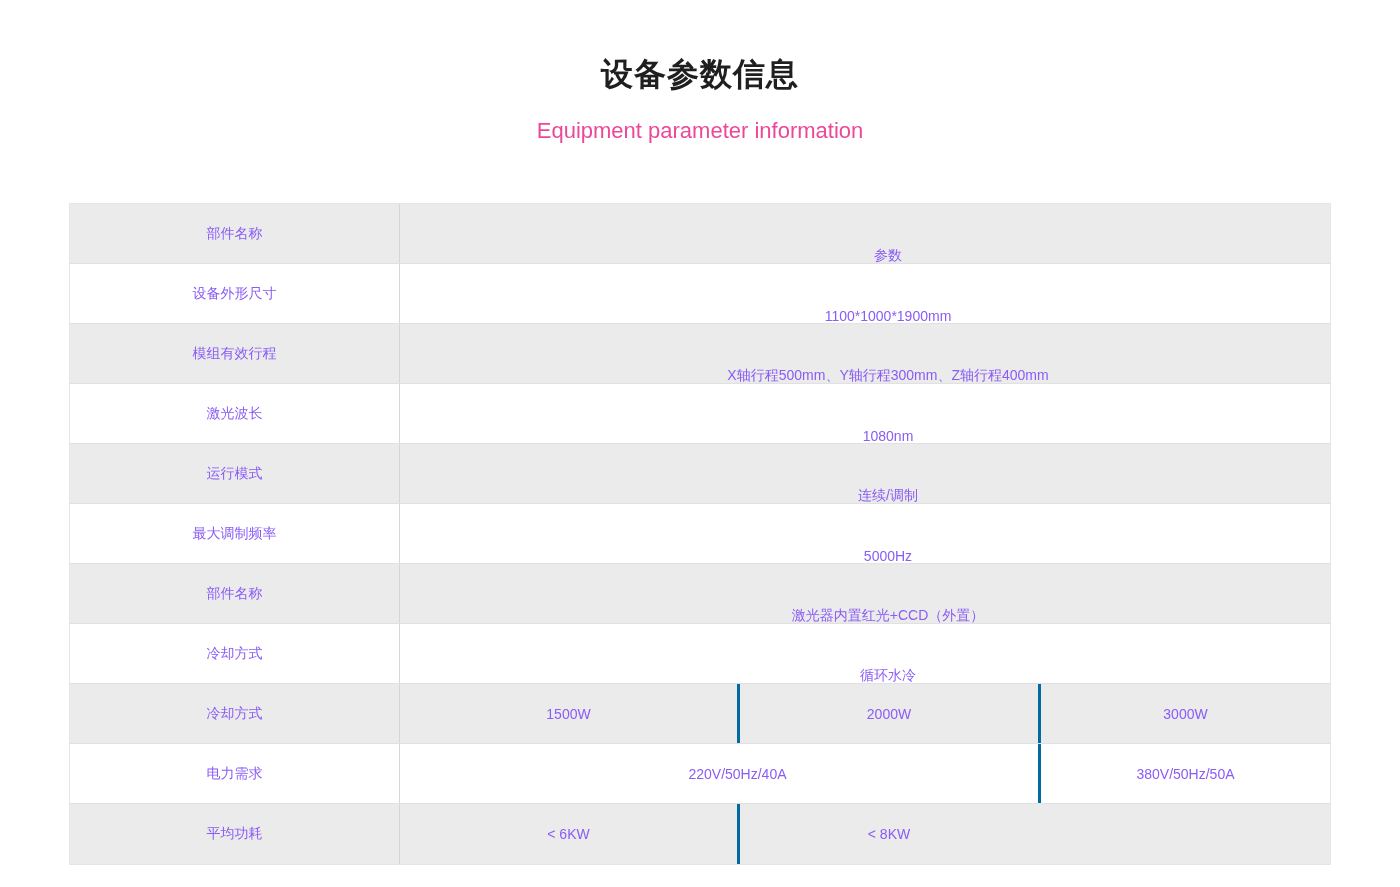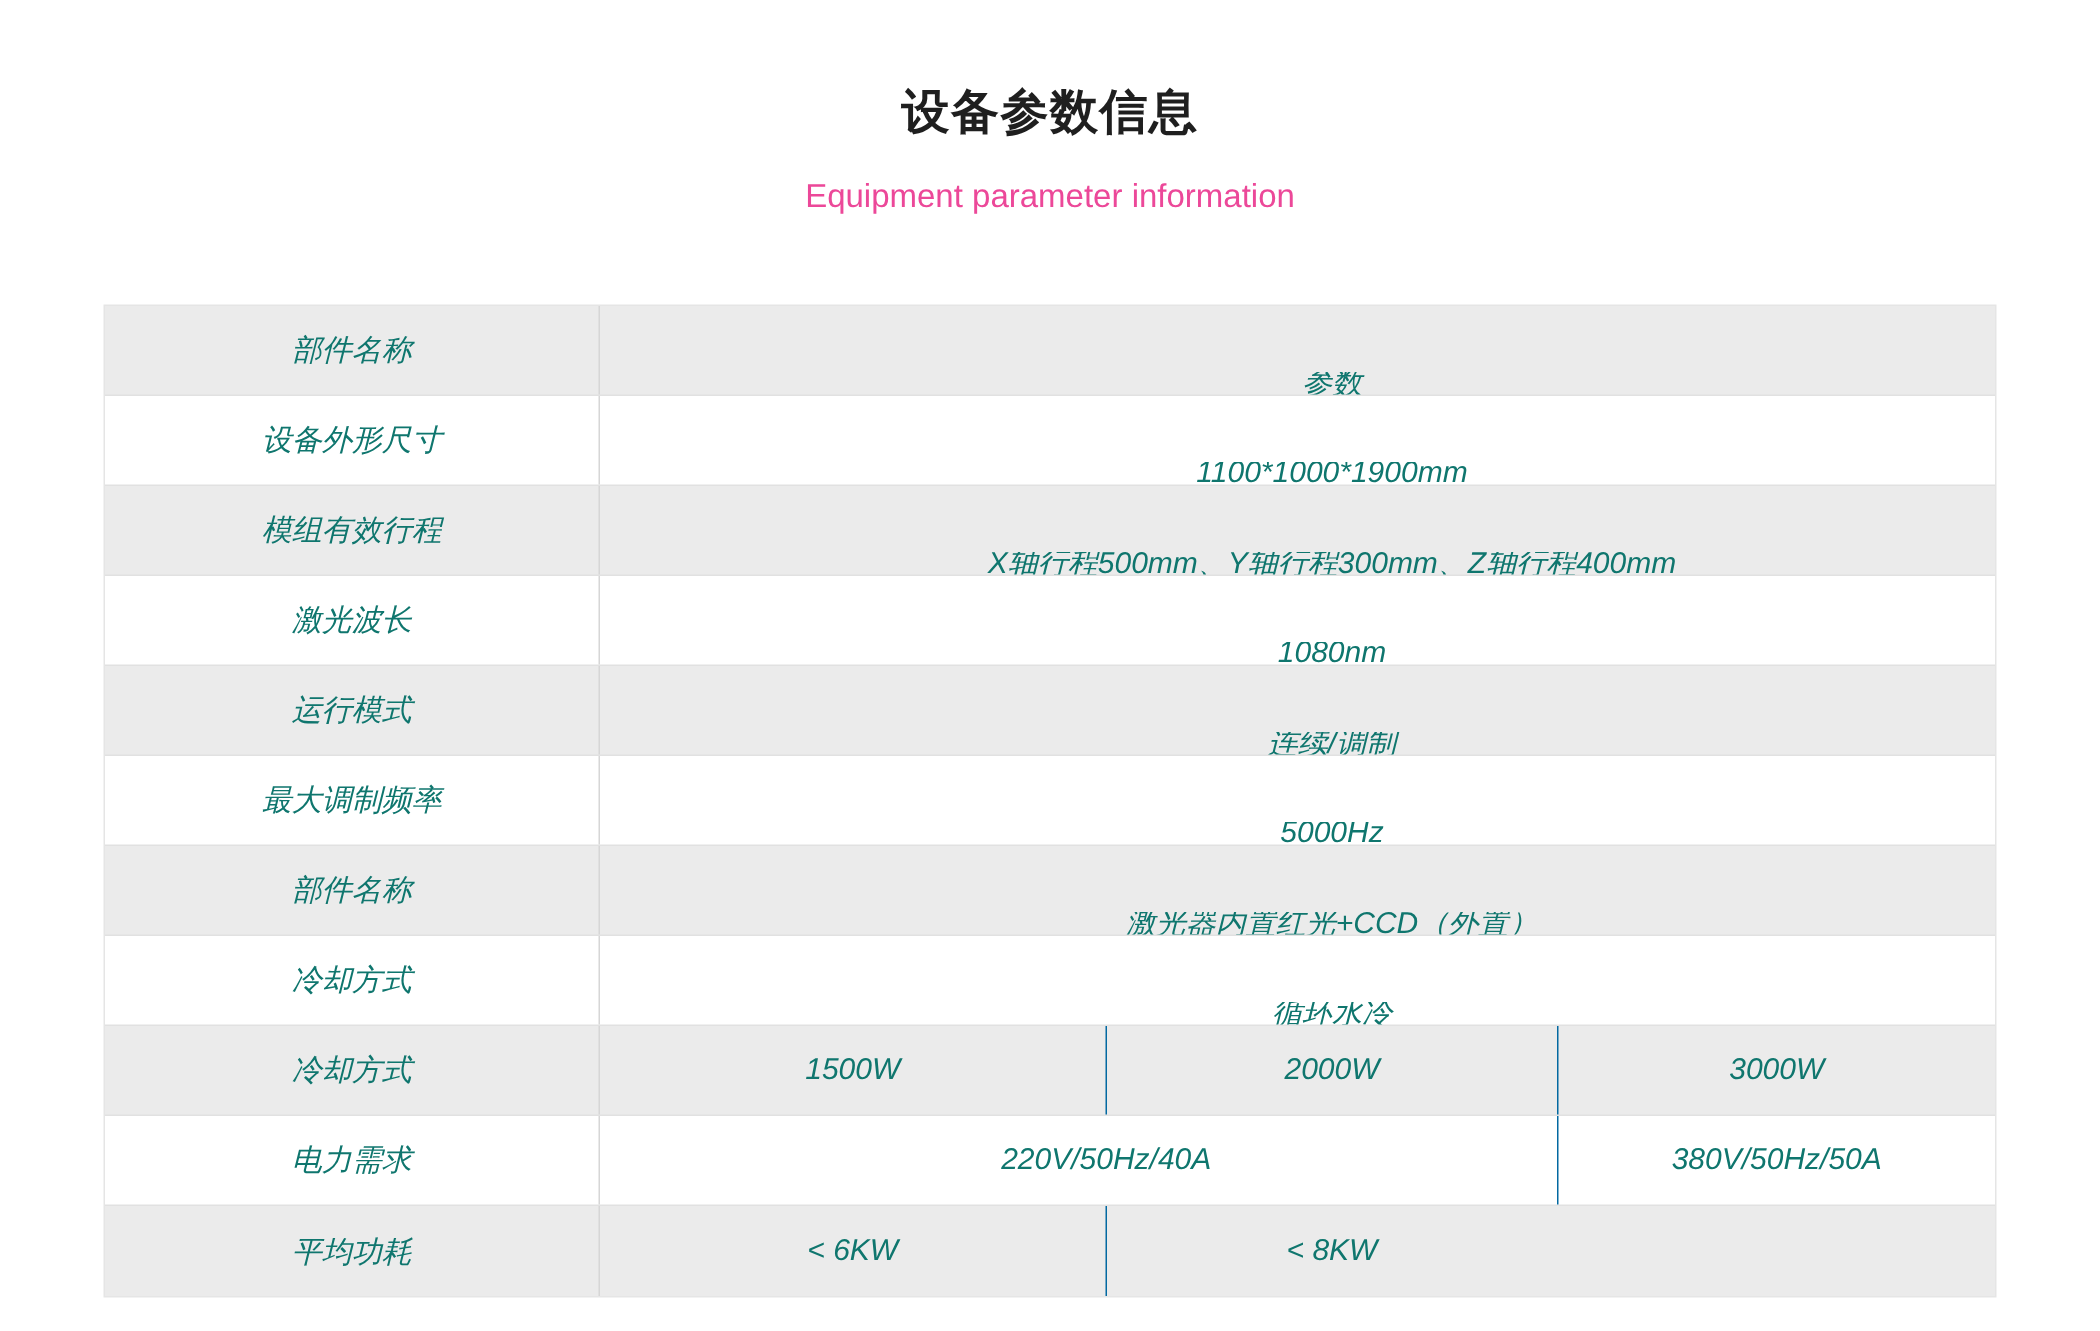--- a/index.html
+++ b/index.html
@@ -40,36 +40,35 @@
     box-sizing: border-box;
     border-bottom: 1px solid #e1e1e1;
     background: #ffffff;
   }
   .trow:last-child { border-bottom: none; }
   .trow:nth-child(odd) { background: #ebebeb; }
   .cell {
     display: flex;
     align-items: center;
     justify-content: center;
-    font-size: 20px;
-    color: #0f766e;
+    font-size: 14px;
+    color: #8b5cf6;
     white-space: nowrap;
     overflow: hidden;
-    font-style: italic;
   }
   .name-cell {
     grid-column: 1;
     border-right: 1px solid #d6d6d6;
   }
   .span3 { grid-column: 2 / span 3; padding-left: 46px; margin-top: 44px; }
   .span2 { grid-column: 2 / span 2; padding-left: 37px; }
   .colA  { grid-column: 2; }
   .colB  { grid-column: 3; }
   .colC  { grid-column: 4; }
-  .vdiv  { border-left: 1px solid #0369a1; }
+  .vdiv  { border-left: 3px solid #0369a1; }
 </style>
 </head>
 <body>
 
 <h1 class="page-title">设备参数信息</h1>
 <div class="page-subtitle">Equipment parameter information</div>
 
 <div class="spec-table">
 
   <div class="trow">

